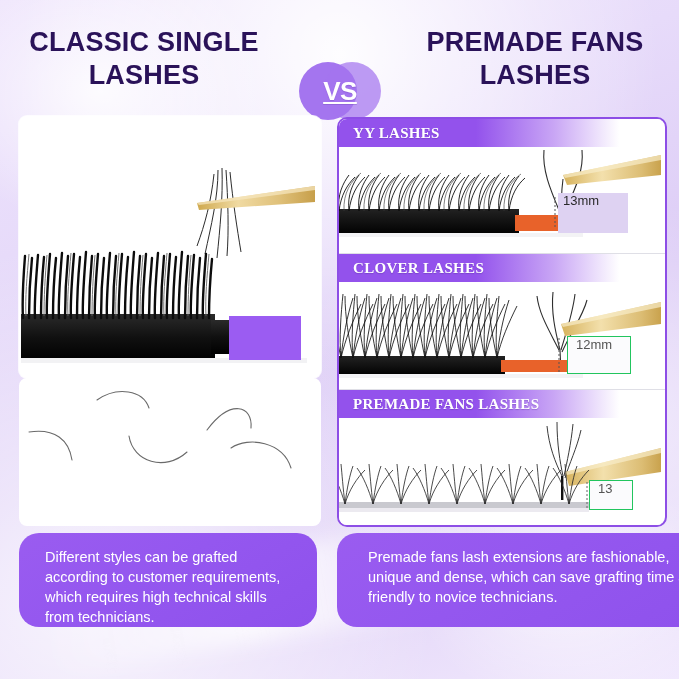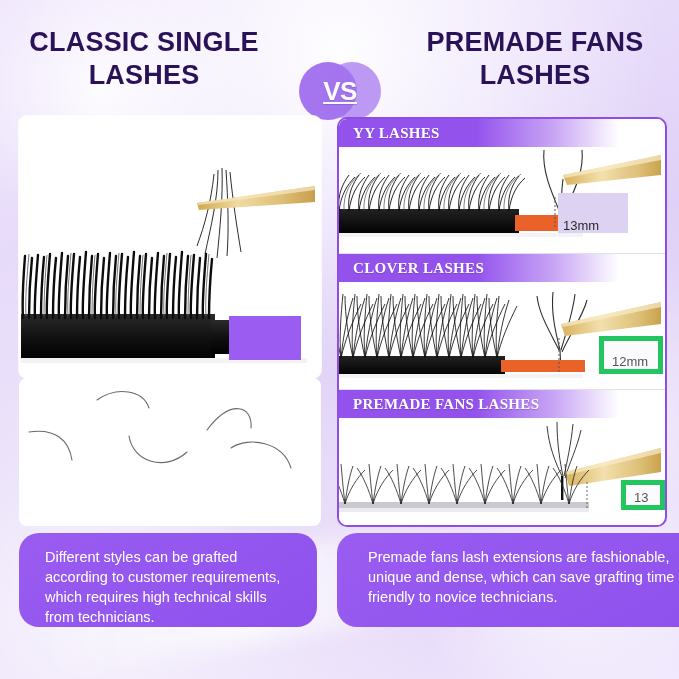--- a/index.html
+++ b/index.html
@@ -84,24 +84,24 @@
     background:linear-gradient(150deg,#9a5cf0 0%,#9457ef 45%,#8e51ec 100%);
     color:#ffffff;font-size:14.5px;line-height:20px;
     padding:14px 18px 12px 26px;box-sizing:border-box;
   }
   .foot-left{left:19px;top:533px;width:298px;height:94px;}
   .foot-right{left:337px;top:533px;width:391px;height:94px;padding-left:31px;}
 
   
   .mtag{
     position:absolute;font-size:13px;color:#2a2a2a;
-    display:flex;align-items:flex-end;padding-left:5px;box-sizing:border-box;
+    display:flex;align-items:flex-start;padding-left:5px;box-sizing:border-box;
   }
   .mtag.lilac{background:#ded2f2;}
-  .mtag.plain{background:#fbfbfd;border:5px solid #22c55e;color:#555;margin-left:32px;}
+  .mtag.plain{background:#fbfbfd;border:1px solid #22c55e;color:#555;}
 </style>
 </head>
 <body>
 
 <div id="root">
   <div class="glow-a"></div>
   <div class="glow-b"></div>
   <div class="streak"></div>
 
   <div class="header">

